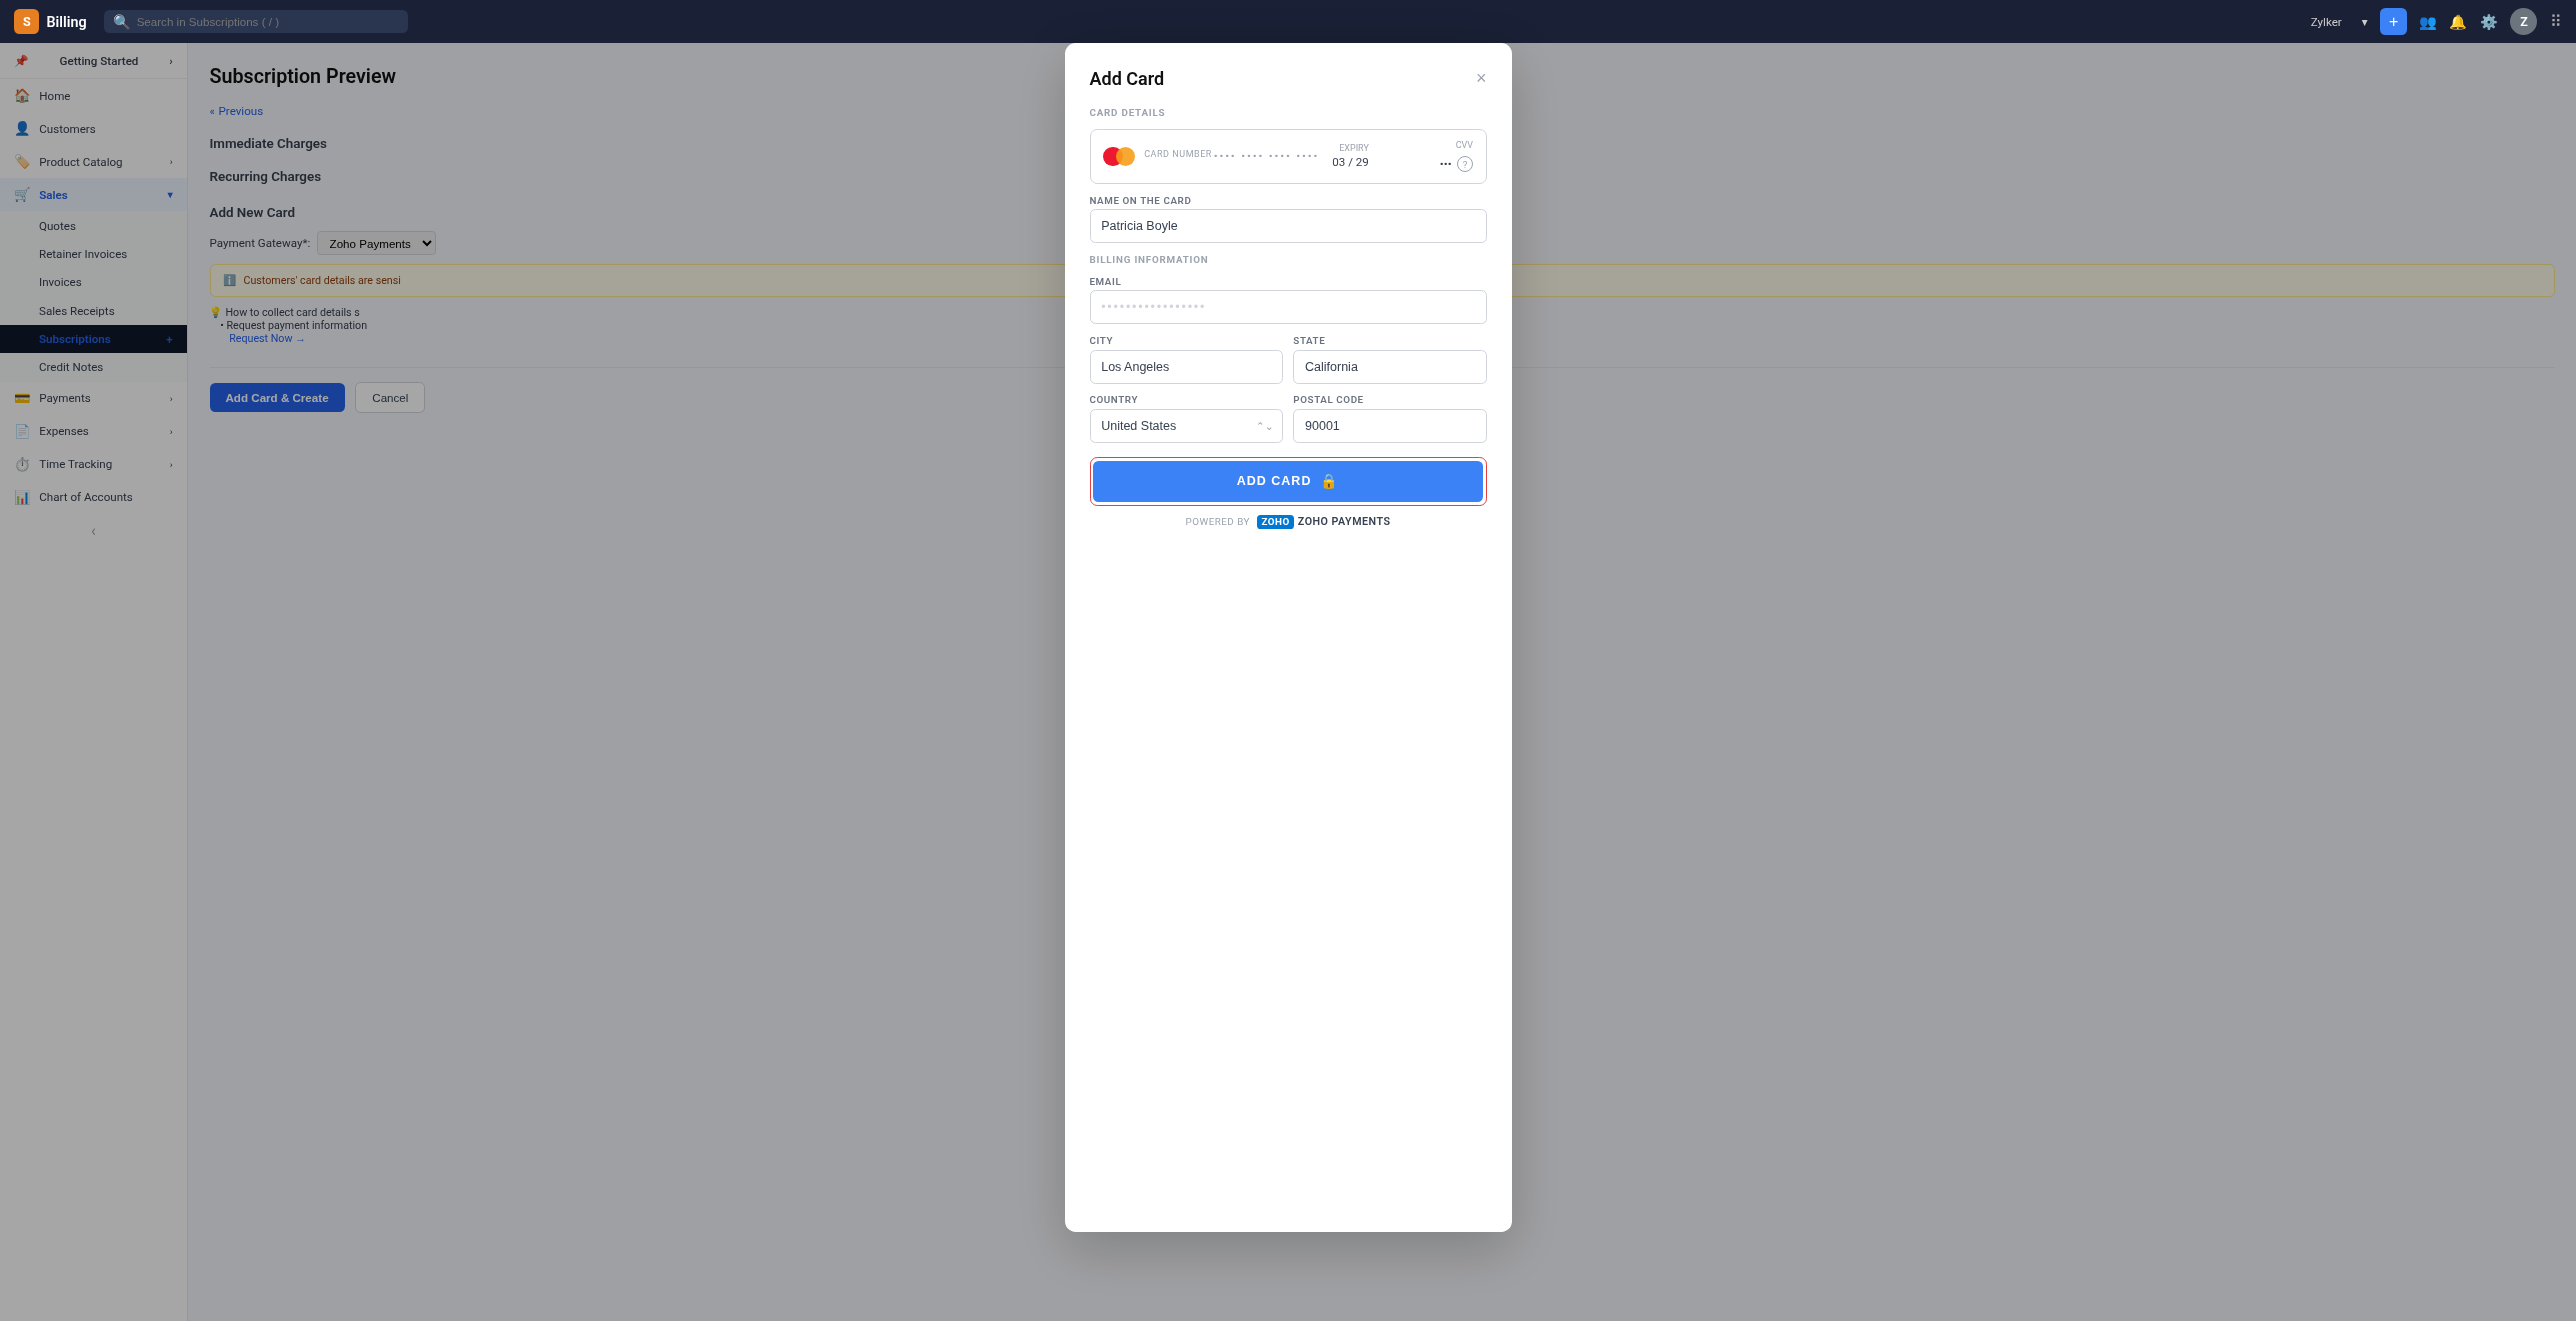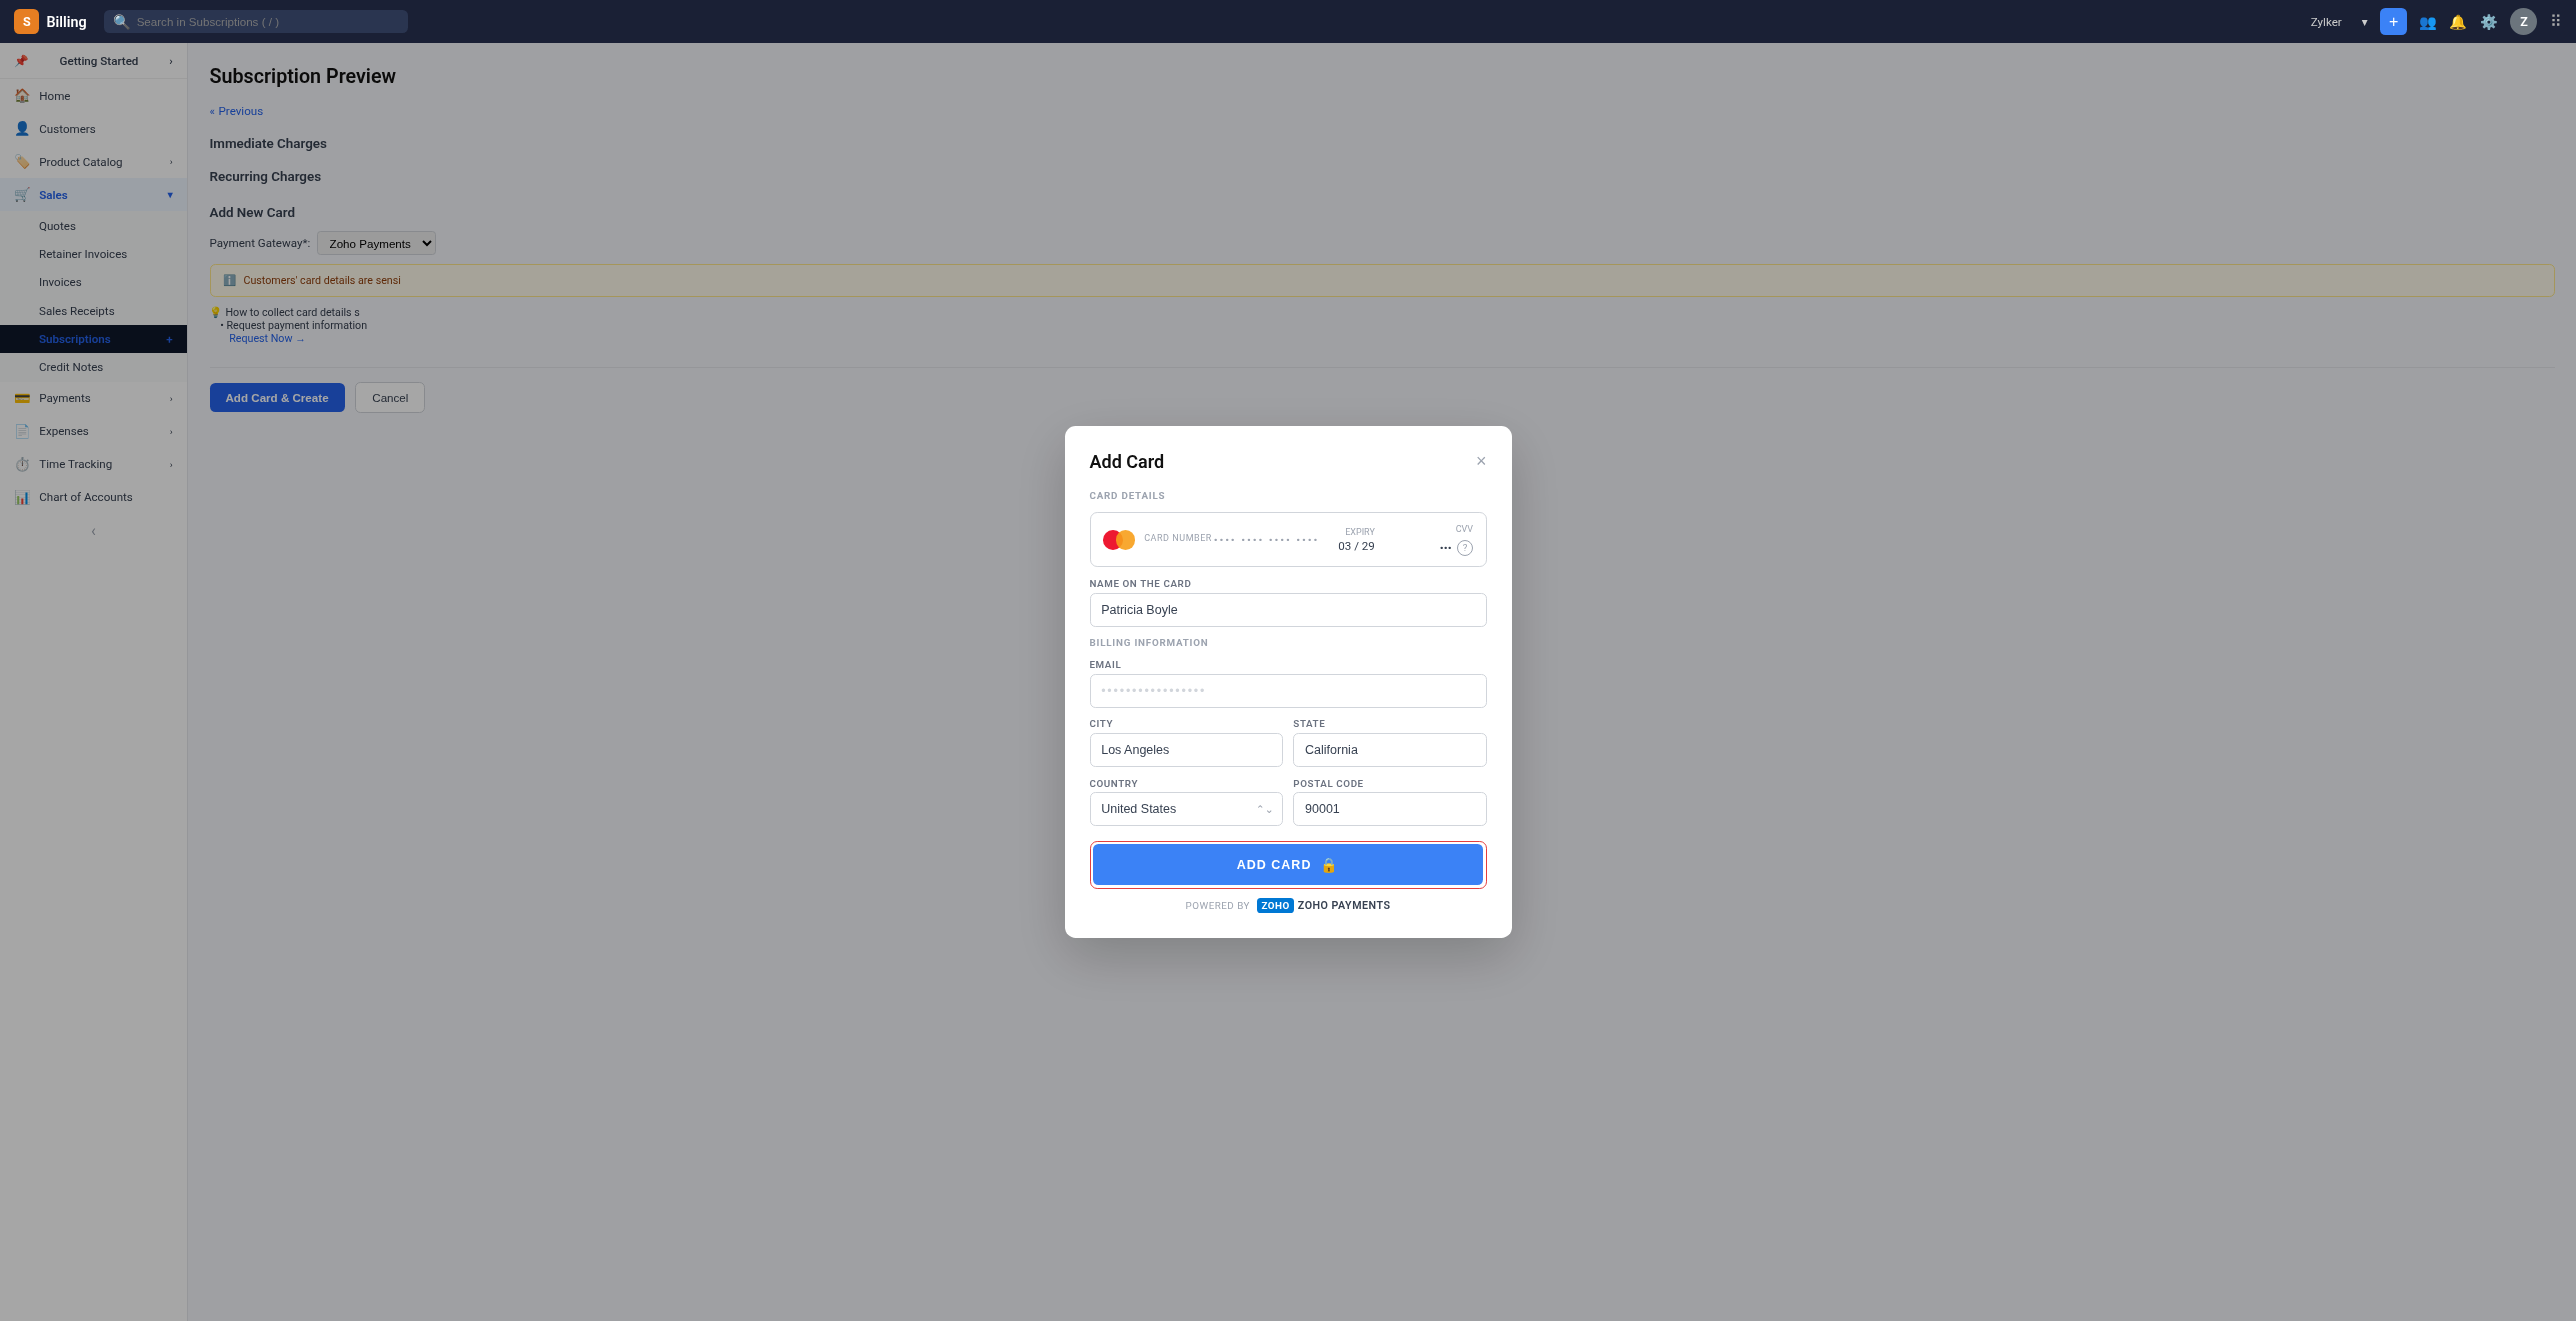--- a/index.html
+++ b/index.html
@@ -70,21 +70,21 @@
     .collect-card-box .bullet { margin-left: 10.7px; }
     .collect-card-box a { color: #2563eb; text-decoration: none; }
 
     .bottom-actions { display: flex; align-items: center; gap: 10.7px; margin-top: 21.5px; padding-top: 14.3px; border-top: 0.9px solid #e5e7eb; }
     .btn-primary { background: #2563eb; color: #fff; border: none; border-radius: 5.4px; padding: 8px 16px; font-size: 11.6px; font-weight: 600; cursor: pointer; }
     .btn-secondary { background: #fff; color: #374151; border: 0.9px solid #d1d5db; border-radius: 5.4px; padding: 8px 16px; font-size: 11.6px; cursor: pointer; }
 
     
     .overlay {
       position: fixed; top: 43px; left: 0; right: 0; bottom: 0;
-      background: rgba(0,0,0,0.35); z-index: 200; display: flex; align-items: center; justify-content: center;
+      background: rgba(0,0,0,0.35); z-index: 200; display: flex; justify-content: center;
     }
 
     
     .modal {
       background: #fff; border-radius: 10.7px; width: 447px; max-height: 90vh; overflow-y: auto;
       padding: 25px; position: relative; box-shadow: 0 18px 54px rgba(0,0,0,0.2);
     }
     .modal-header { display: flex; align-items: center; justify-content: space-between; margin-bottom: 18px; }
     .modal-title { font-size: 18px; font-weight: 600; color: #111; }
     .modal-close { background: none; border: none; color: #9ca3af; font-size: 18px; cursor: pointer; }
@@ -274,21 +274,21 @@
 
     <div class="card-number-row">
       <div class="mastercard-icon">
         <div class="mc-circle-red"></div>
         <div class="mc-circle-yellow"></div>
       </div>
       <div style="display:flex;flex-direction:row;gap:1.8px;flex:1;">
         <span style="font-size:9px;color:#9ca3af;text-transform:uppercase;letter-spacing:0.06em;">CARD NUMBER</span>
         <span class="card-number-field">•••• •••• •••• ••••</span>
       </div>
-      <div style="display:flex;flex-direction:column;align-items:flex-end;gap:1.8px;margin-right:12px;">
+      <div style="display:flex;flex-direction:column;align-items:flex-end;gap:1.8px;margin-right:18px;">
         <span class="card-label-small">EXPIRY</span>
         <span class="card-value">03 / 29</span>
       </div>
       <div style="display:flex;flex-direction:column;align-items:flex-end;gap:6px;margin-left:44px;">
         <span class="card-label-small">CVV</span>
         <div style="display:flex;align-items:center;gap:5.4px;">
           <span class="card-value">•••</span>
           <div class="help-icon">?</div>
         </div>
       </div>

